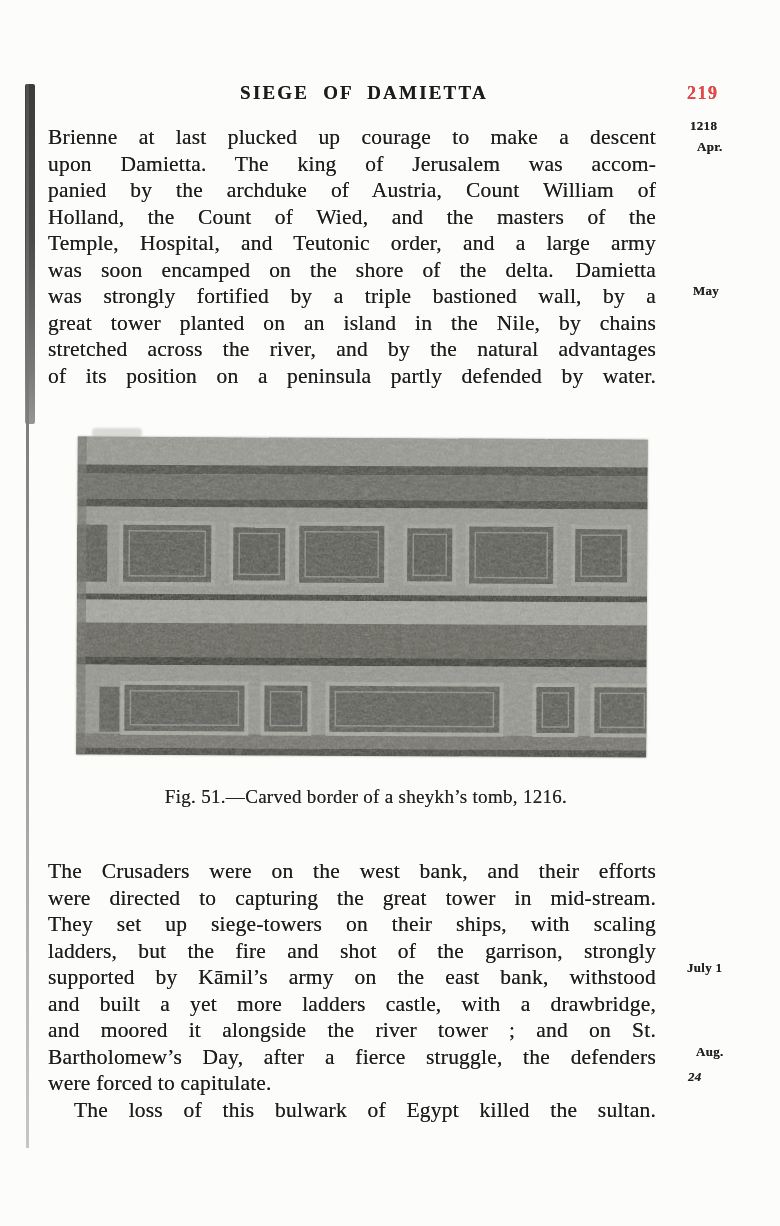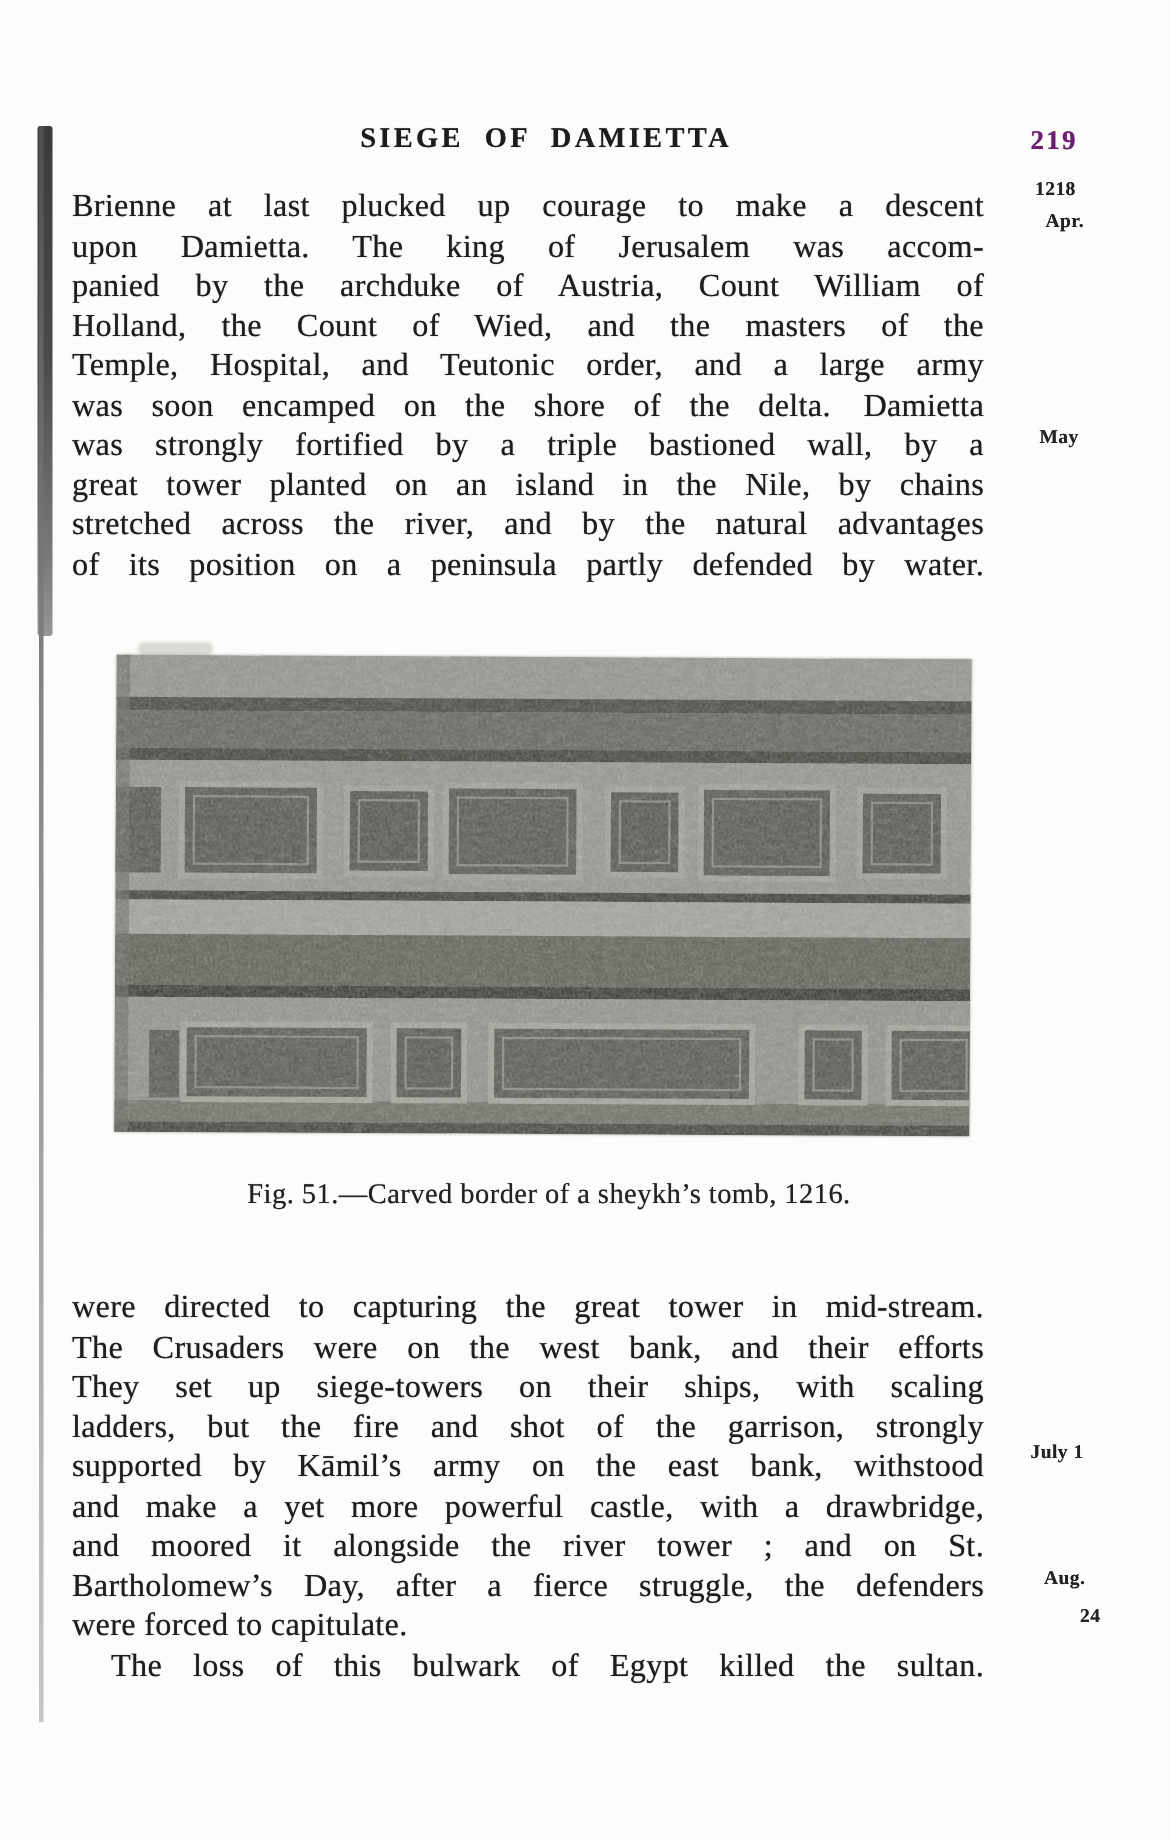--- a/index.html
+++ b/index.html
@@ -24,42 +24,42 @@
     position:absolute; left:48px; top:82px; width:608px; height:22px;
   }
   .running-title {
     display:block; text-align:center; transform:translateX(12px);
     font-weight:bold; font-size:19px; letter-spacing:2.2px; word-spacing:7px;
     color:#1c1c1c; text-shadow:0 0 0.5px rgba(25,25,25,0.7);
   }
   .pagenum {
     position:absolute; left:687px; top:83px;
     font-weight:bold; font-size:18px; letter-spacing:1.5px;
-    color:#701a75; text-shadow:0 0 0.5px rgba(25,25,25,0.7);
+    color:#ef4444; text-shadow:0 0 0.5px rgba(25,25,25,0.7);
   }
   .para {
     position:absolute; left:48px; width:608px;
     font-size:21.5px; line-height:26.55px; letter-spacing:0.2px;
     color:#1d1d1d; text-shadow:0 0 0.6px rgba(25,25,25,0.75);
   }
   .para1 { top:124px; }
   .para2 { top:858px; }
   .tl { text-align:justify; text-align-last:justify; height:26.55px; overflow:visible; }
   .tl.short { text-align:left; text-align-last:left; }
   .tl.indent { text-indent:26px; }
   .mn {
     position:absolute; font-weight:bold; font-size:13px; line-height:15px;
     color:#222; letter-spacing:0.3px; text-shadow:0 0 0.4px rgba(30,30,30,0.7);
   }
   .mn-1218 { left:690px; top:118px; }
   .mn-apr  { left:697px; top:139px; }
   .mn-may  { left:693px; top:283px; }
   .mn-july { left:687px; top:960px; }
   .mn-aug  { left:696px; top:1044px; }
-  .mn-24   { left:720px; top:1069px; }
+  .mn-24   { left:688px; top:1069px;font-style:italic; }
   .fig { position:absolute; left:0; top:0; margin:0; }
   .smudge {
     position:absolute; left:92px; top:428px; width:50px; height:9px;
     background:#dadad6; border-radius:4px; filter:blur(1px);
   }
   .photo {
     position:absolute; left:77px; top:438px; width:570px; height:318px;
     transform:rotate(0.3deg); box-shadow:0 0 2px rgba(90,90,85,0.6);
   }
   .photo svg { display:block; }
@@ -192,26 +192,26 @@
         <rect x="0" width="9" height="318" fill="#63635b" opacity="0.65"></rect>
 
         <rect width="570" height="318" filter="url(#grain)" opacity="0.42"></rect>
         <rect width="570" height="318" filter="url(#grain2)" opacity="0.22"></rect>
       </svg>
     </div>
     <figcaption class="caption">Fig. 51.—Carved border of a sheykh’s tomb, 1216.</figcaption>
   </figure>
 
   <div class="para para2">
+    <div class="tl">The Crusaders were on the west bank, and their efforts</div>
     <div class="tl">were directed to capturing the great tower in mid-stream.</div>
-    <div class="tl">The Crusaders were on the west bank, and their efforts</div>
     <div class="tl">They set up siege-towers on their ships, with scaling</div>
     <div class="tl">ladders, but the fire and shot of the garrison, strongly</div>
     <div class="tl">supported by Kāmil’s army on the east bank, withstood</div>
-    <div class="tl">and make a yet more powerful castle, with a drawbridge,</div>
+    <div class="tl">and built a yet more ladders castle, with a drawbridge,</div>
     <div class="tl">and moored it alongside the river tower ; and on St.</div>
     <div class="tl">Bartholomew’s Day, after a fierce struggle, the defenders</div>
     <div class="tl short">were forced to capitulate.</div>
     <div class="tl indent">The loss of this bulwark of Egypt killed the sultan.</div>
   </div>
 
   <div class="mn mn-1218">1218</div>
   <div class="mn mn-apr">Apr.</div>
   <div class="mn mn-may">May</div>
   <div class="mn mn-july">July 1</div>

